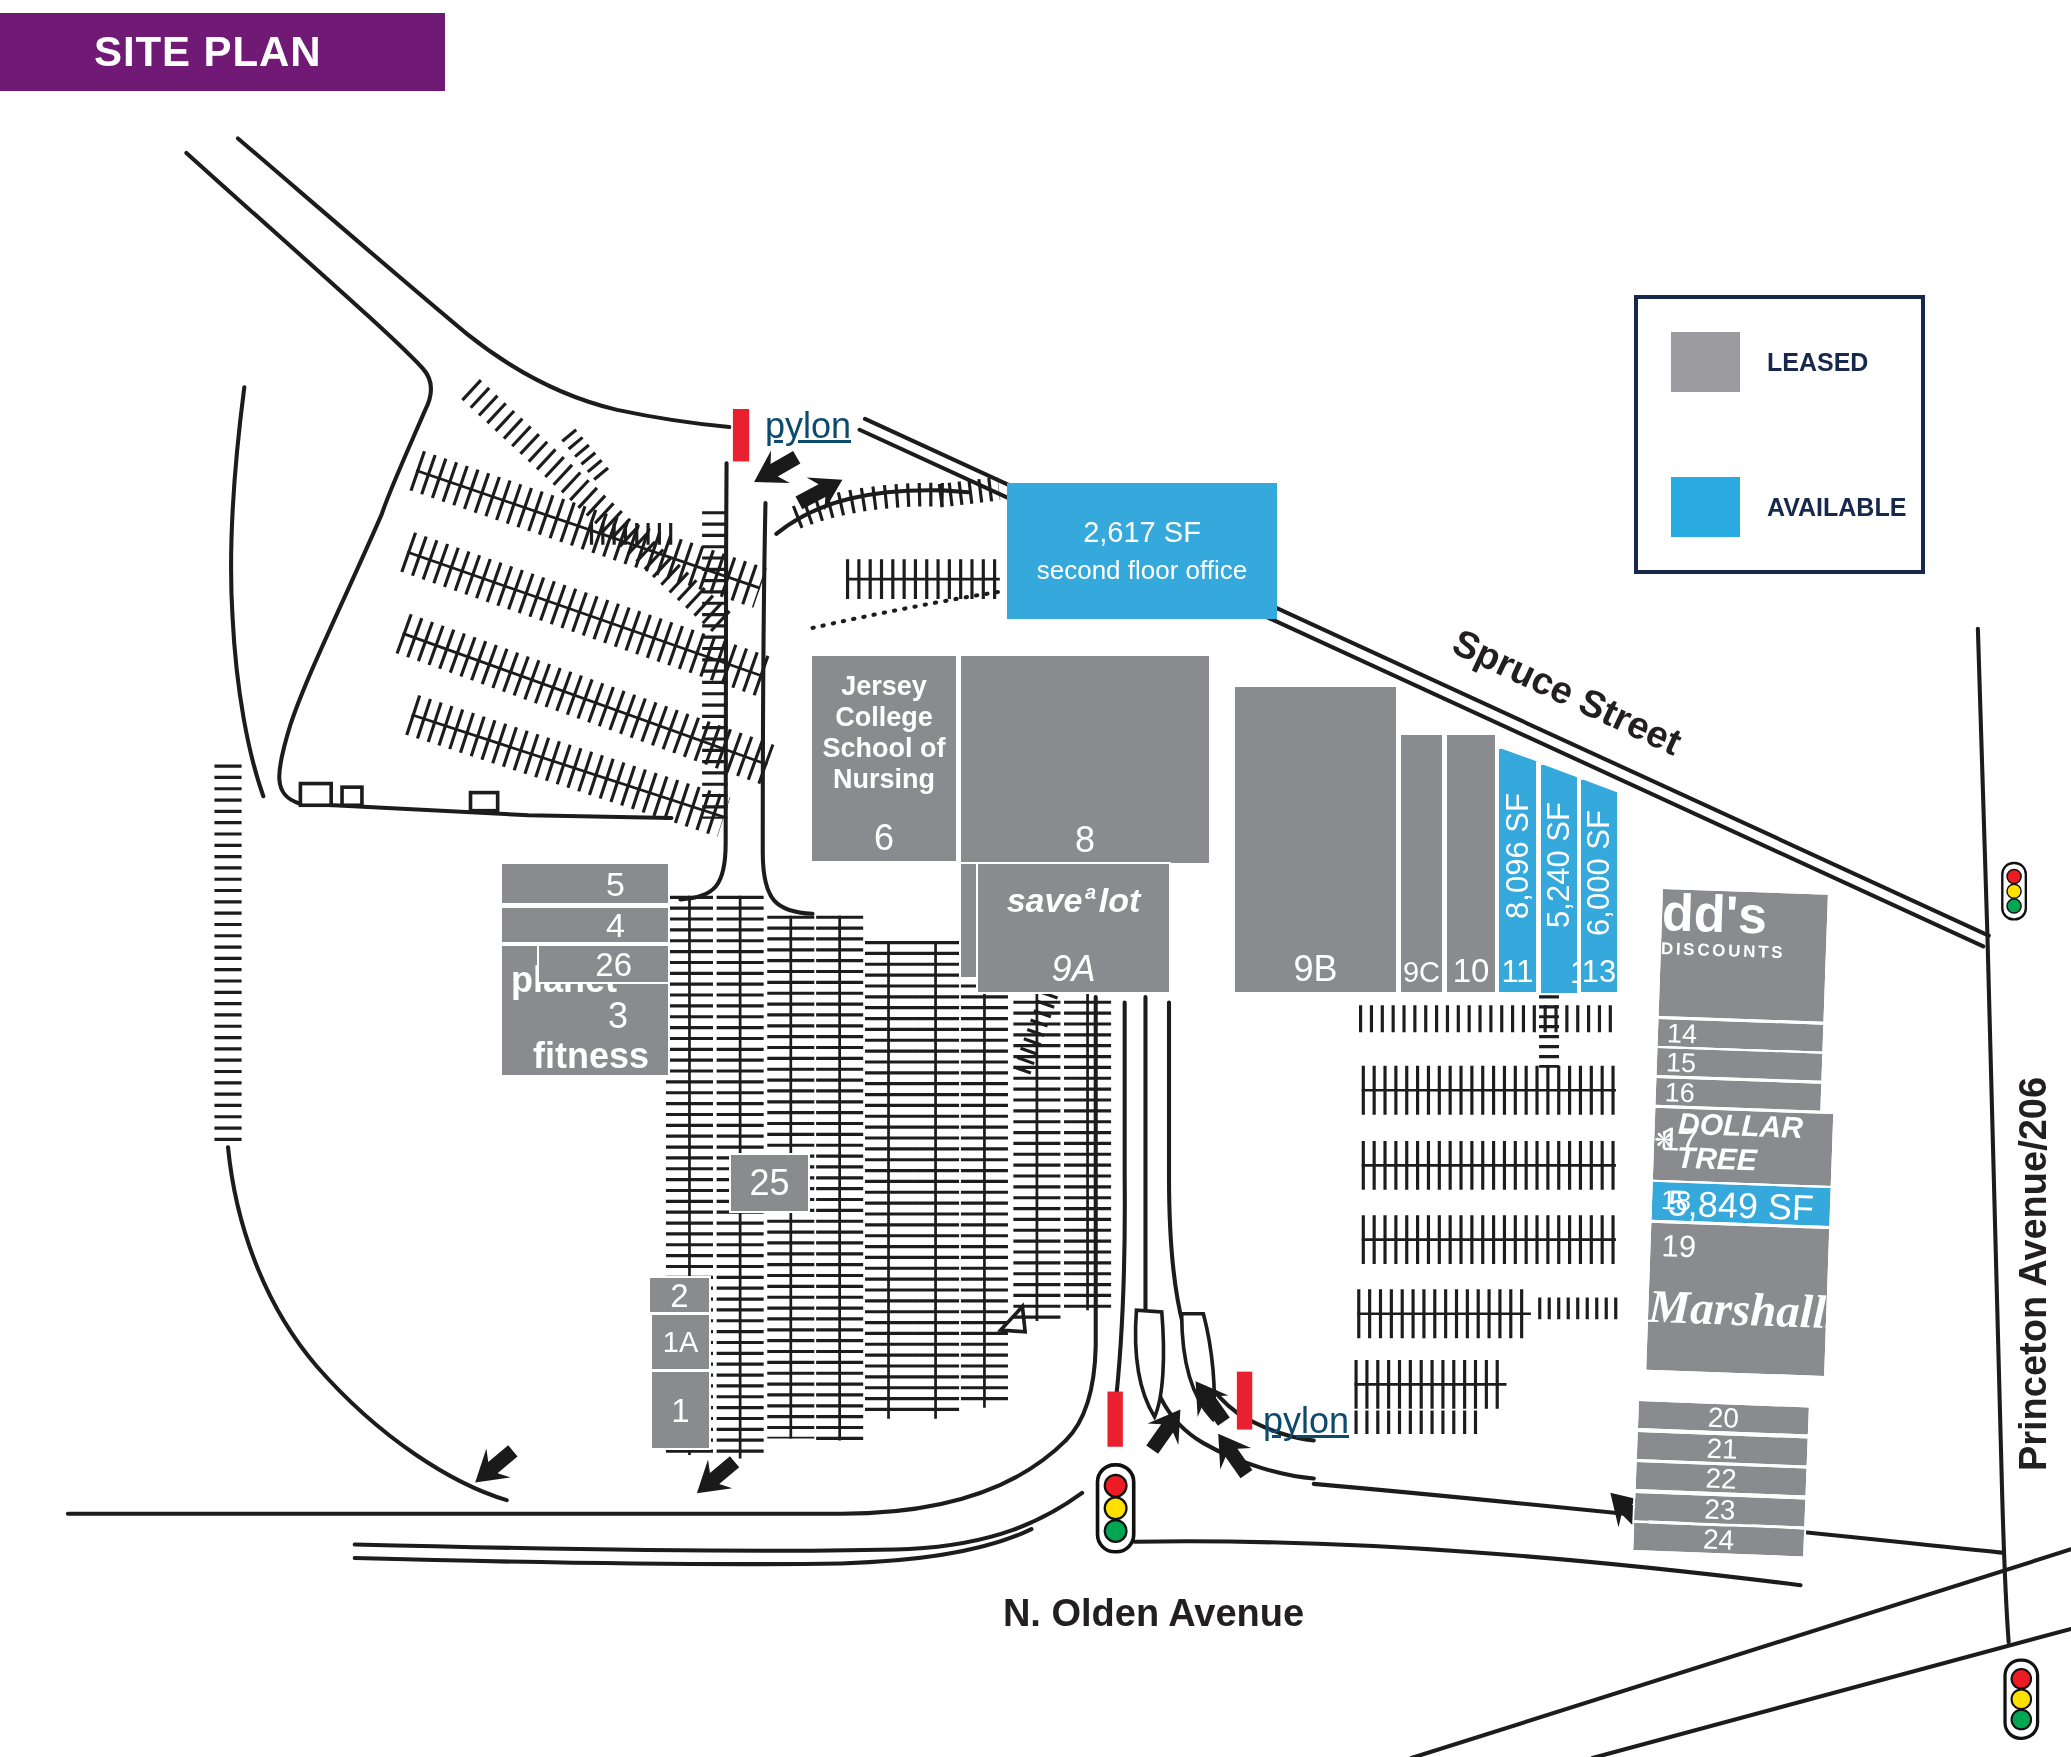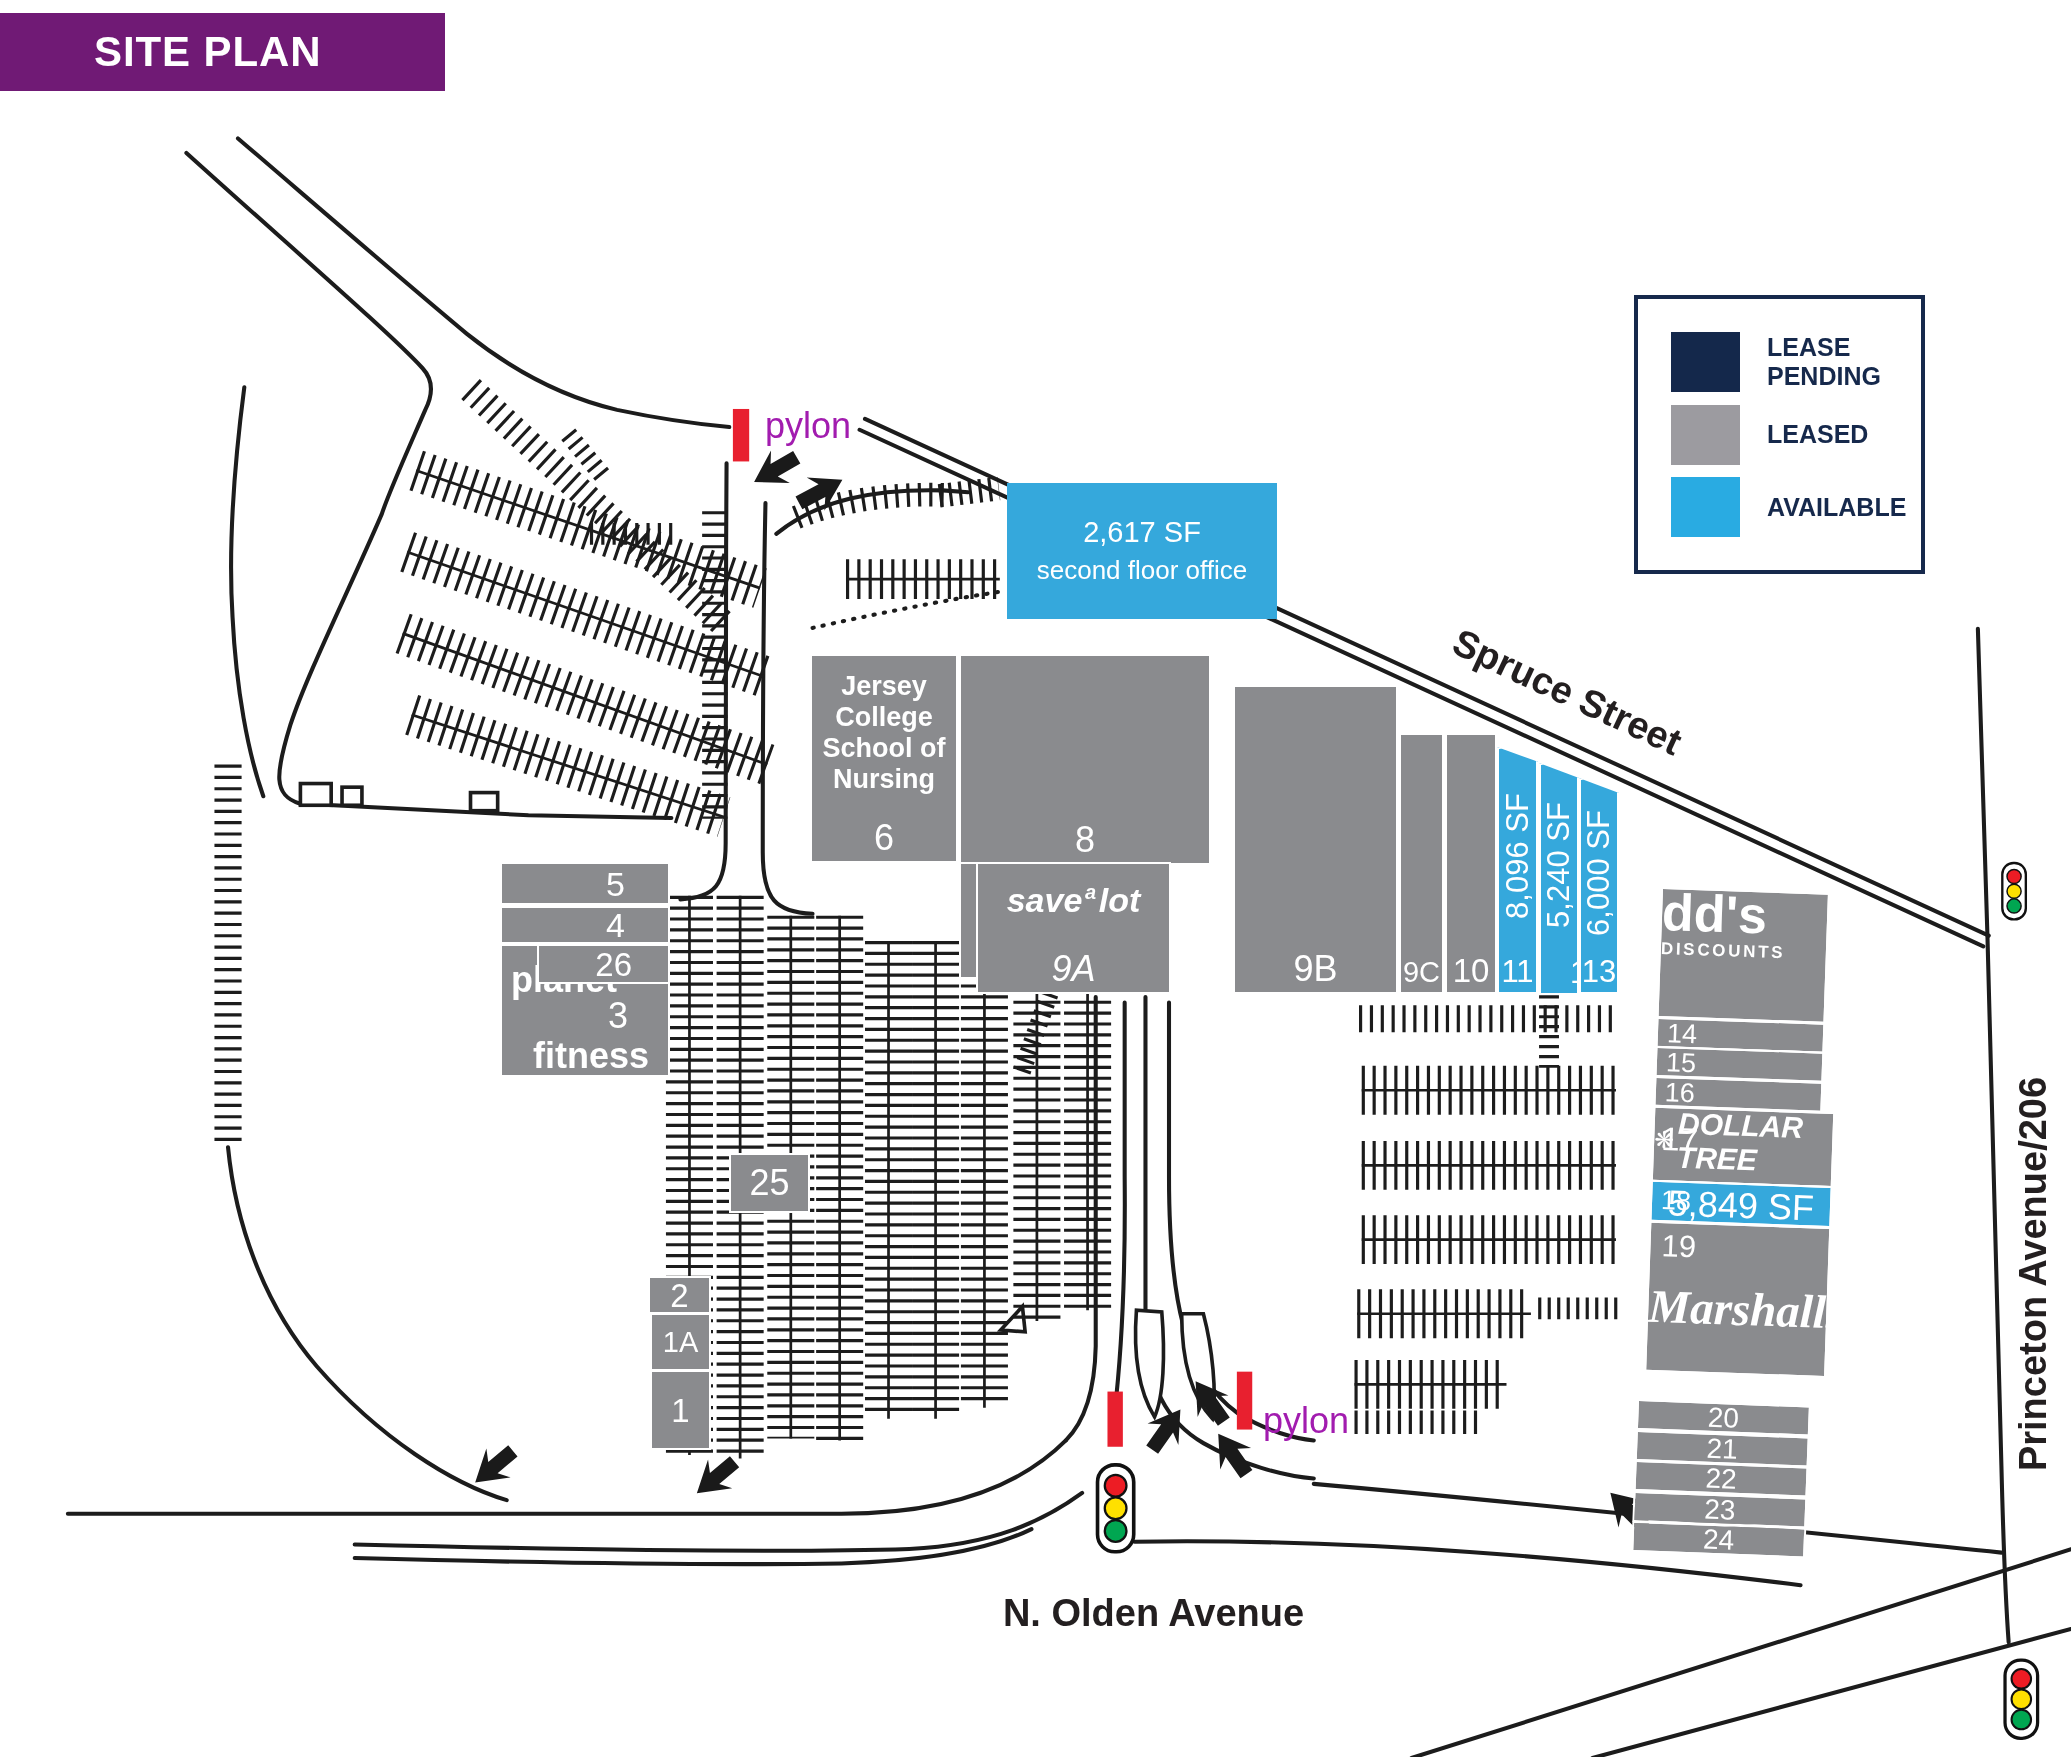--- a/index.html
+++ b/index.html
@@ -51,21 +51,21 @@
   .u18{height:38px;} .u18 .num{position:absolute;left:9px;top:4.5px;font-size:27px;}
   .u18 .sf{position:absolute;left:0;right:0;top:0;text-align:center;font-size:36px;}
   .u19{height:147px;} .u19 .num{position:absolute;left:11px;top:7.2px;font-size:31px;}
   .marsh{position:absolute;left:0;right:0;top:56px;text-align:center;font-family:"Liberation Serif",serif;
          font-style:italic;font-weight:bold;font-size:47px;}
   .b2024{position:absolute;left:1639px;top:1401px;width:181px;transform:rotate(2.2deg);transform-origin:top left;}
   .b2024 .unit{position:relative;display:block;width:170px;height:27px;margin-bottom:3.6px;border:none;outline:2.7px solid #fff;}
   .b2024 .num{position:absolute;left:0;right:0;top:0;text-align:center;font-size:28px;}
   
   .street{position:absolute;color:#231f20;font-weight:bold;}
-  .pylon-label{position:absolute;color:#a21caf;font-size:36px;}
+  .pylon-label{position:absolute;color:#0c4a6e;font-size:36px;text-decoration:underline;}
 </style>
 </head>
 <body>
 
 <svg class="abs" style="left:0;top:0;" width="2072" height="1758" viewBox="0 0 2290 1943">
   <defs>
     <path id="arw" d="M-17 -5 L1 -5 L-4 -13 L17 0 L-4 13 L1 5 L-17 5 Z"></path>
     <g id="tlight">
       <rect x="-20" y="-48" width="40" height="96" rx="19" fill="#fff" stroke="#111" stroke-width="4"></rect>
       <circle cy="-25" r="12" fill="#ed1c24" stroke="#111" stroke-width="2.5"></circle>
@@ -198,24 +198,20 @@
   <use href="#tlight" transform="translate(2226 985) scale(0.65)"></use>
   <use href="#tlight" transform="translate(2234 1878) scale(0.9)"></use>
 </svg>
 
 <div class="banner">
   <span>SITE PLAN</span>
 </div>
 
 <div class="legend">
   <div class="legend-row">
-    <div class="swatch sw-pending"></div>
-    <div class="legend-label">LEASE PENDING</div>
-  </div>
-  <div class="legend-row">
     <div class="swatch sw-leased"></div>
     <div class="legend-label">LEASED</div>
   </div>
   <div class="legend-row">
     <div class="swatch sw-avail"></div>
     <div class="legend-label">AVAILABLE</div>
   </div>
 </div>
 
 <div class="callout">

